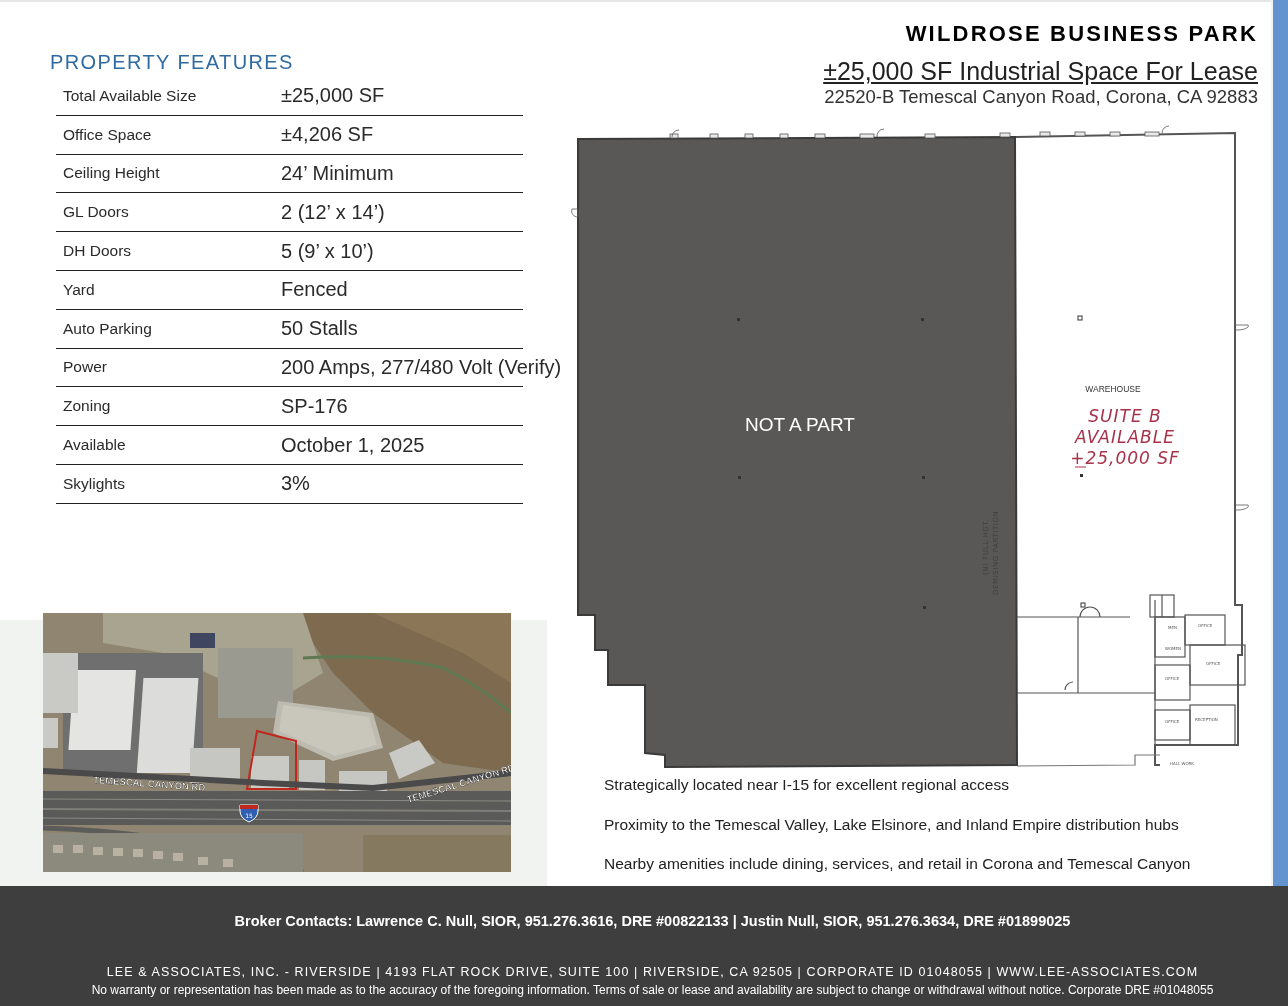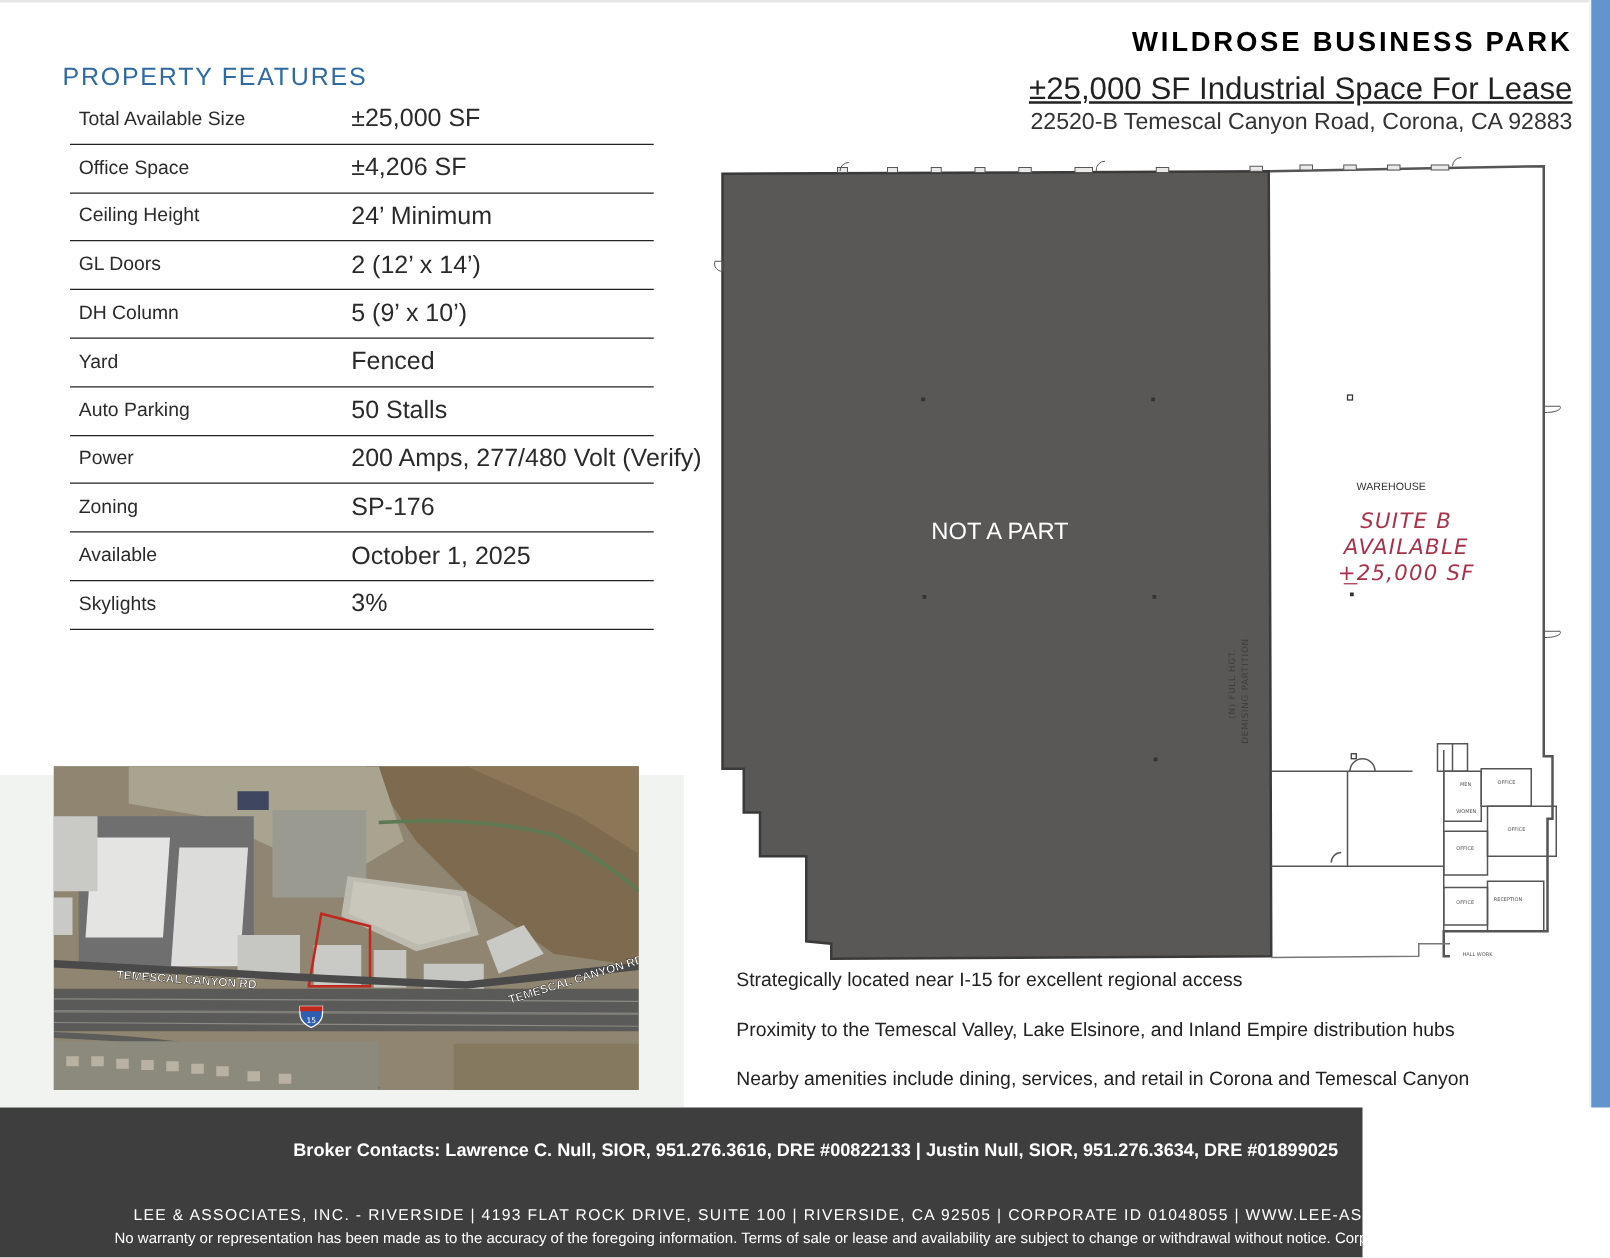--- a/index.html
+++ b/index.html
@@ -25,24 +25,24 @@
 
   
   .aerial-bg { position: absolute; left: 0; top: 620px; width: 547px; height: 266px; background: #f1f3f1; }
   .aerial { position: absolute; left: 43px; top: 613px; width: 468px; height: 259px; overflow: hidden; background: #8d826c; }
 
   
   .plan { position: absolute; left: 570px; top: 125px; width: 680px; height: 650px; }
 
   
   .highlights { position: absolute; left: 589px; top: 776px; }
-  .highlight { position: absolute; left: 0; font-size: 15.5px; color: #222; white-space: nowrap; }
-
-  
-  .footer { position: absolute; left: 0; top: 886px; width: 1090px; height: 120px; background: #3e3e3e; }
+  .highlight { position: absolute; left: 15px; font-size: 15.5px; color: #222; white-space: nowrap; }
+
+  
+  .footer { position: absolute; left: 0; top: 886px; width: 1288px; height: 120px; background: #3e3e3e; }
   .brokers { position: absolute; left: 0; width: 1305px; top: 27px; text-align: center; font-size: 14.5px; font-weight: bold; color: #ffffff; white-space: nowrap; }
   .company { position: absolute; left: 0; width: 1305px; top: 79px; text-align: center; font-size: 12.5px; letter-spacing: 1.1px; color: #ffffff; white-space: nowrap; }
   .disclaimer { position: absolute; left: 0; width: 1305px; top: 97px; text-align: center; font-size: 12px; color: #ffffff; white-space: nowrap; }
 </style>
 </head>
 <body>
 
 <div class="top-border"></div>
 <div class="right-bar-edge"></div>
 <div class="right-bar"></div>
@@ -63,21 +63,21 @@
     </div>
   <div class="feature-row">
       <span class="feature-label">Ceiling Height</span>
       <span class="feature-value">24’ Minimum</span>
     </div>
   <div class="feature-row">
       <span class="feature-label">GL Doors</span>
       <span class="feature-value">2 (12’ x 14’)</span>
     </div>
   <div class="feature-row">
-      <span class="feature-label">DH Column</span>
+      <span class="feature-label">DH Doors</span>
       <span class="feature-value">5 (9’ x 10’)</span>
     </div>
   <div class="feature-row">
       <span class="feature-label">Yard</span>
       <span class="feature-value">Fenced</span>
     </div>
   <div class="feature-row">
       <span class="feature-label">Auto Parking</span>
       <span class="feature-value">50 Stalls</span>
     </div>

